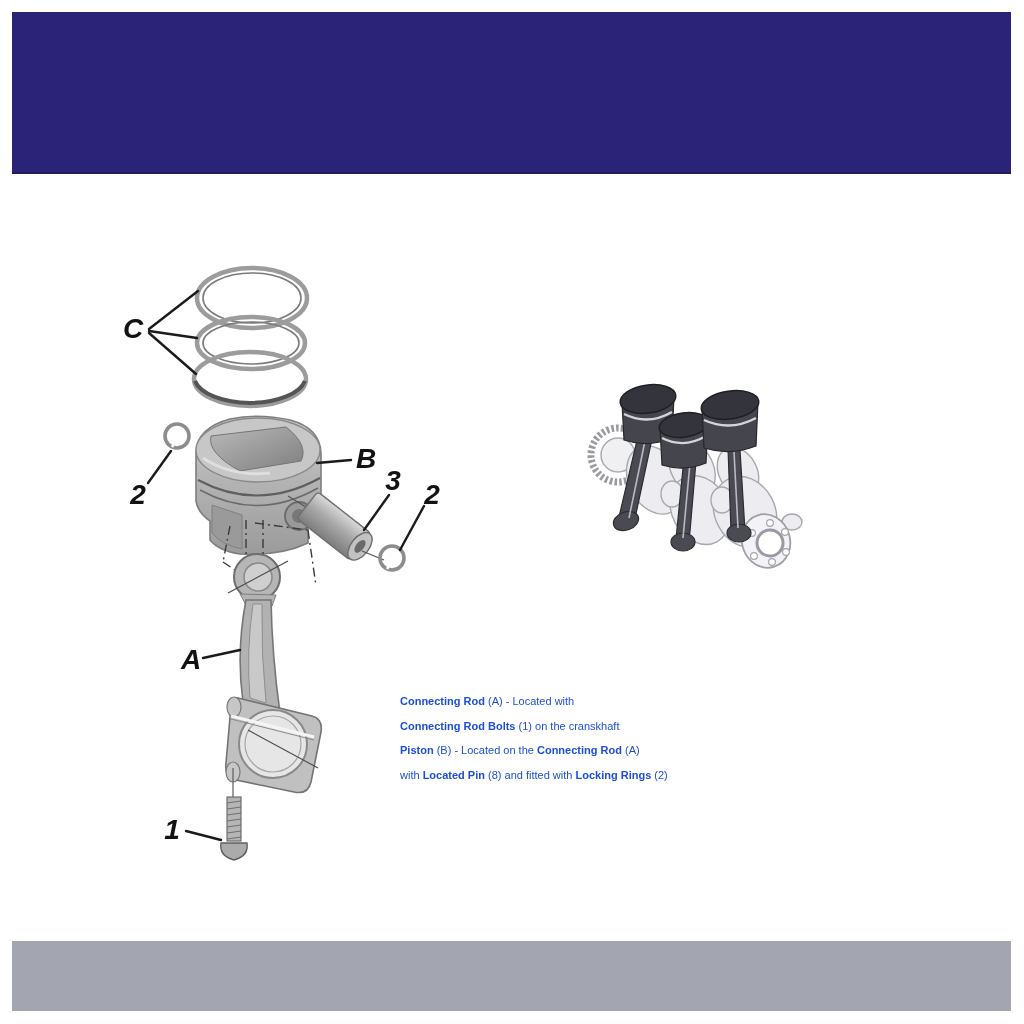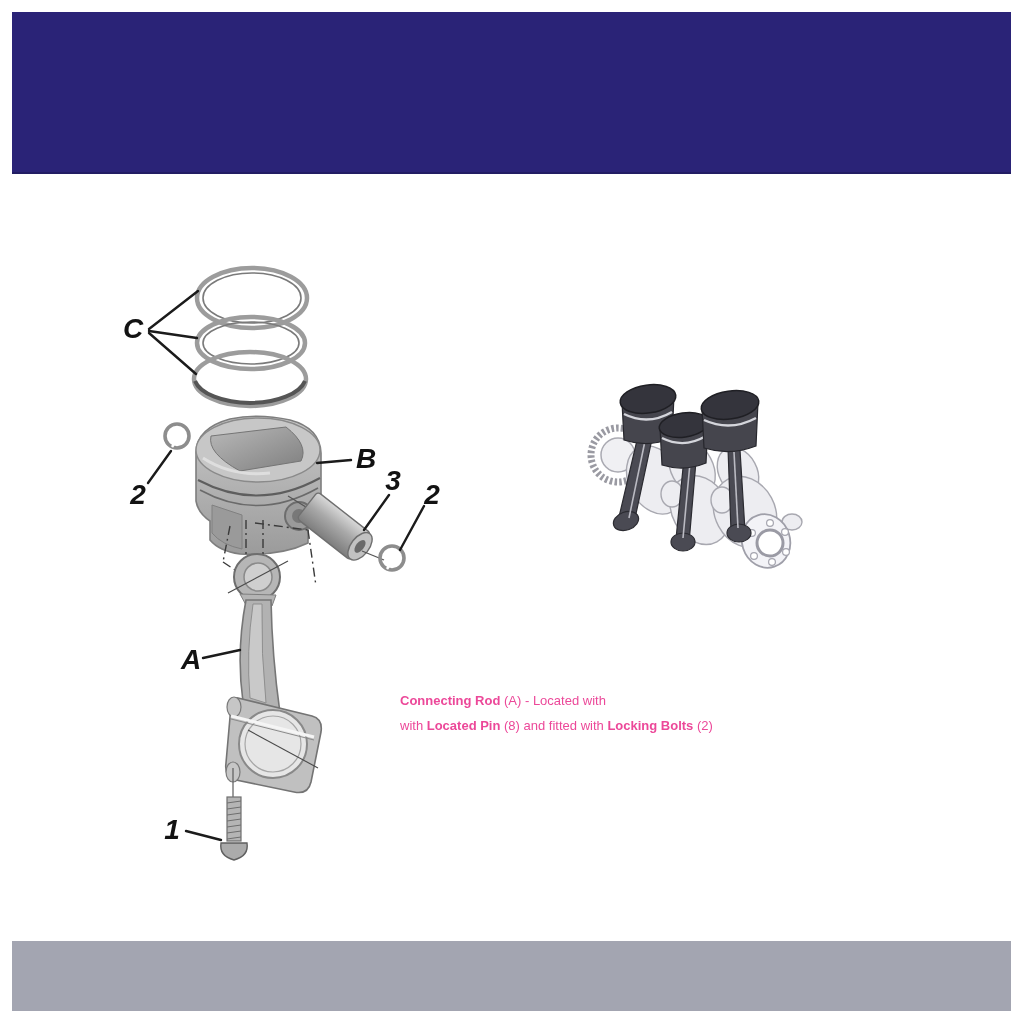--- a/index.html
+++ b/index.html
@@ -5,21 +5,21 @@
   html,body{margin:0;padding:0;}
   body{
     width:1024px;height:1024px;position:relative;background:#ffffff;
     font-family:"Liberation Sans", sans-serif;overflow:hidden;
   }
   .band{position:absolute;left:12px;width:999px;}
   #header-band{top:12px;height:160px;border-bottom:2px solid #221d63;}
   #footer-band{top:941px;height:70px;}
   #desc-block{
     position:absolute;left:400px;top:689px;width:500px;
-    font-size:13px;line-height:24.5px;color:#ec4899;
+    font-size:11px;line-height:24.5px;color:#1d4ed8;
   }
   #desc-block .b{font-weight:700;}
   svg text.lbl{
     font-family:"Liberation Sans", sans-serif;
     font-size:28px;font-weight:700;font-style:italic;fill:#121212;
   }
   svg .leader{stroke:#1b1b1b;stroke-width:2.4;fill:none;stroke-linecap:round;}
   svg .dashdot{stroke:#3a3a3a;stroke-width:1.4;fill:none;stroke-dasharray:9 4 2 4;}
 </style>
 </head>
@@ -216,15 +216,21 @@
       <path d="M704,420 Q730,432 756,418" fill="none" stroke="#d4d5db" stroke-width="2.4"></path>
     </g>
   </g>
 </svg>
 
 <div id="desc-block">
   <div>
     <span class="b">Connecting Rod</span><span> (A) - Located with</span>
   </div>
   <div>
-    <span>with </span><span class="b">Located Pin</span><span> (8) and fitted with </span><span class="b">Locking Bolts</span><span> (2)</span>
+    <span class="b">Connecting Rod Bolts</span><span> (1) on the cranskhaft</span>
+  </div>
+  <div>
+    <span class="b">Piston</span><span> (B) - Located on the </span><span class="b">Connecting Rod</span><span> (A)</span>
+  </div>
+  <div>
+    <span>with </span><span class="b">Located Pin</span><span> (8) and fitted with </span><span class="b">Locking Rings</span><span> (2)</span>
   </div>
 </div>
 
 </body></html>

